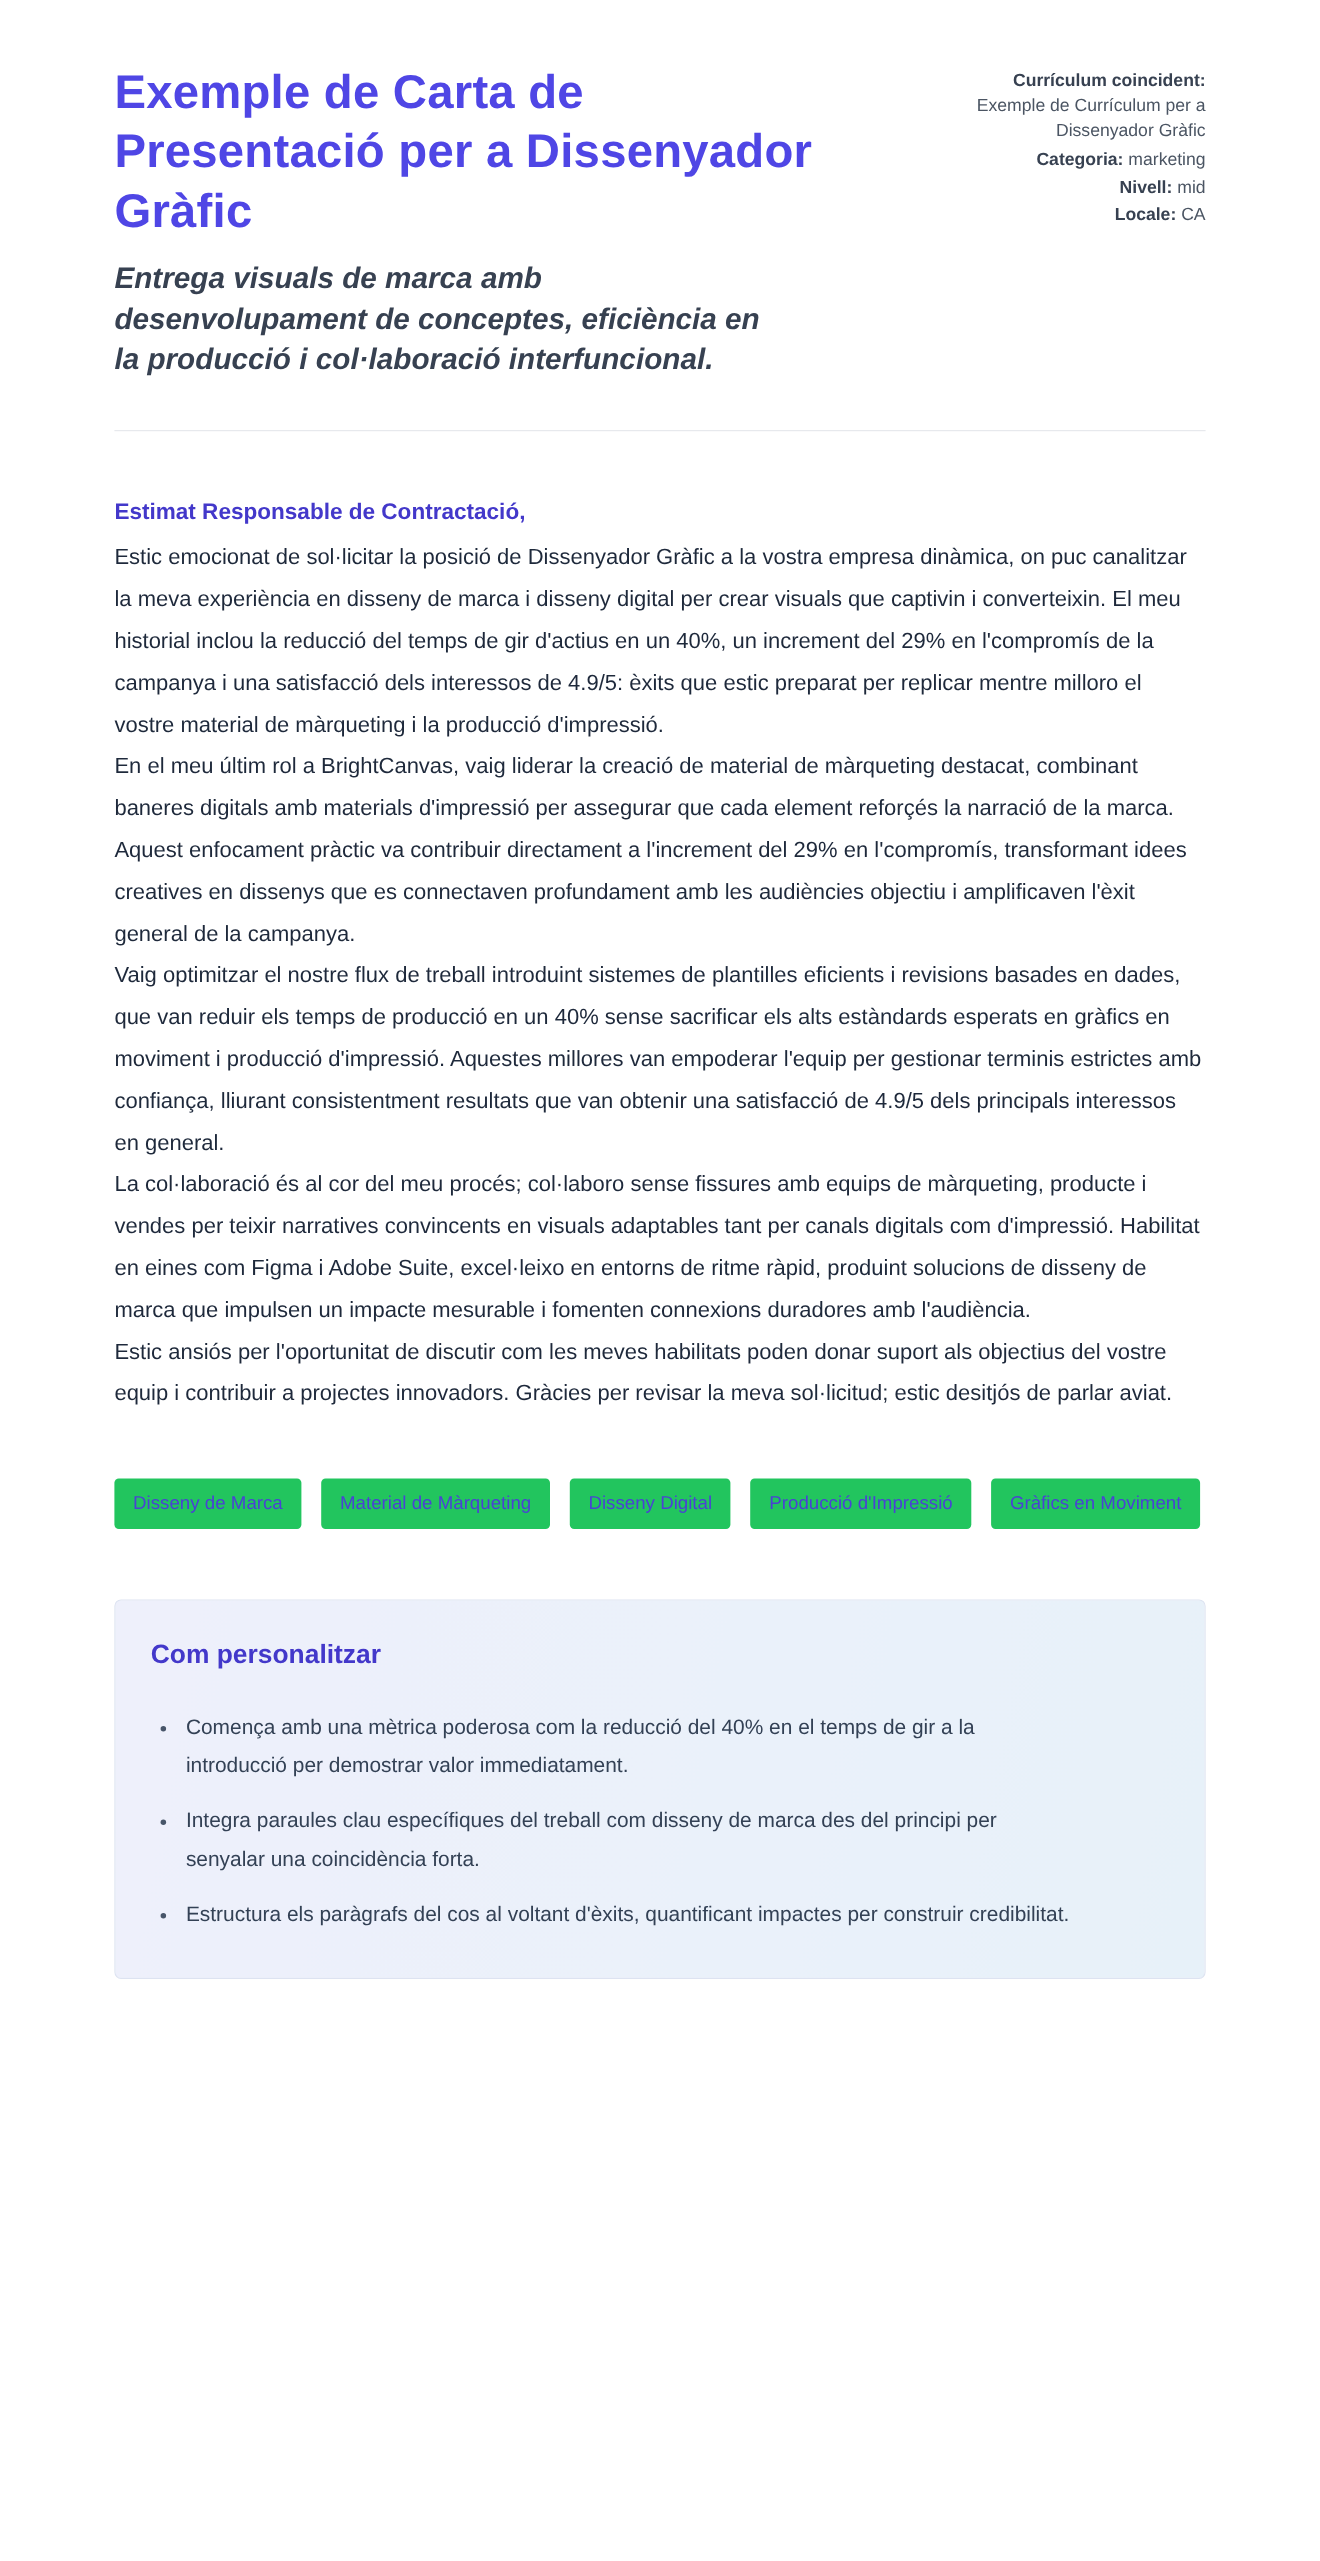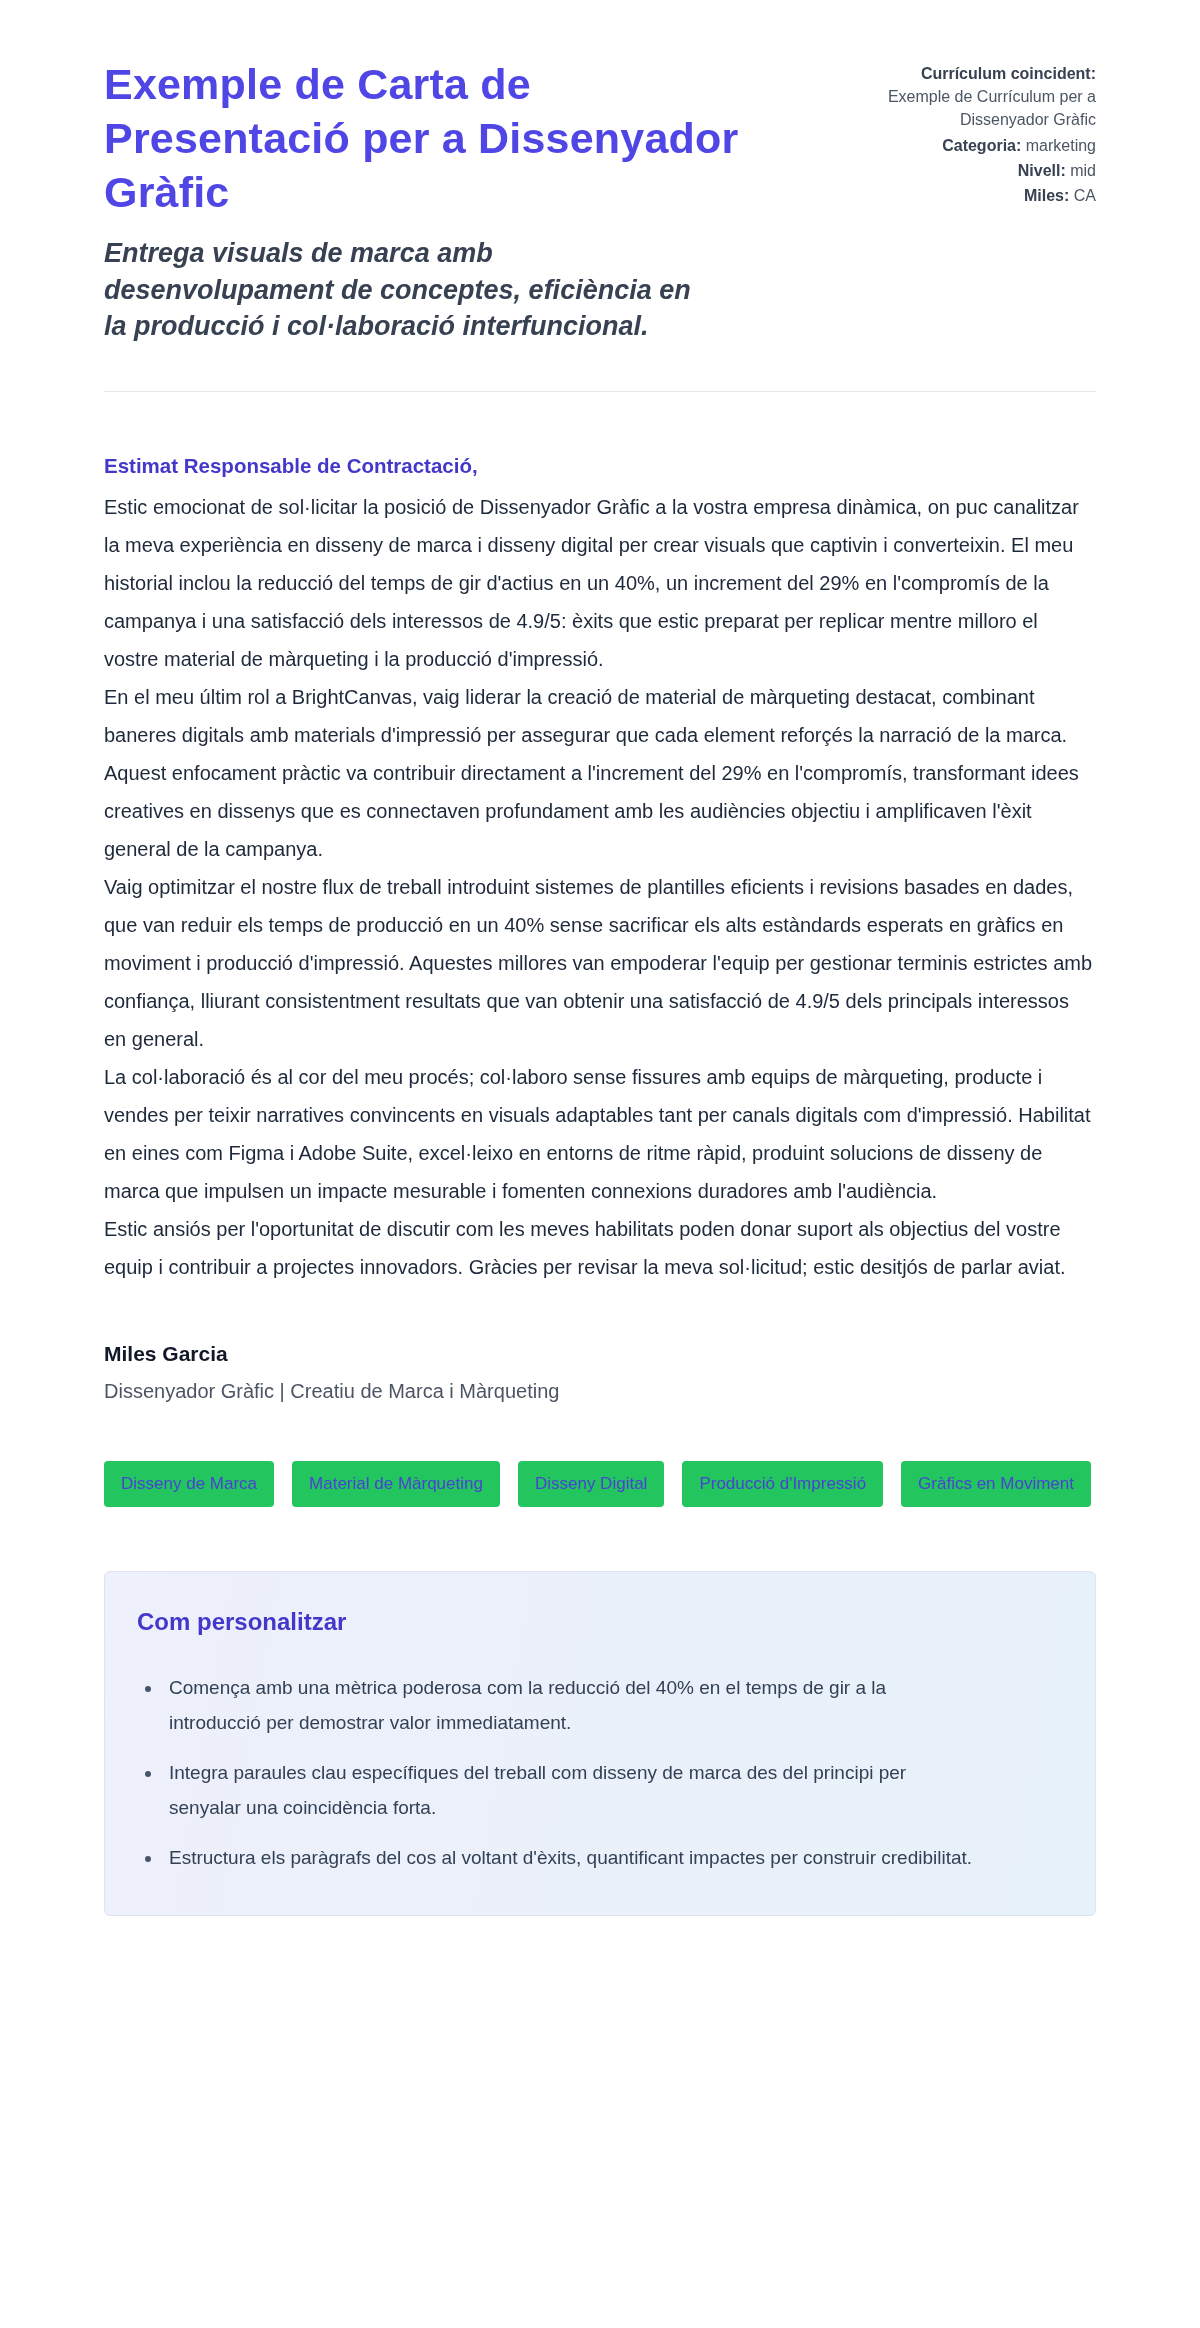--- a/index.html
+++ b/index.html
@@ -131,42 +131,38 @@
       </div>
       <div class="meta-row">
         <span class="meta-label">Categoria:</span>
         <span class="meta-value">marketing</span>
       </div>
       <div class="meta-row">
         <span class="meta-label">Nivell:</span>
         <span class="meta-value">mid</span>
       </div>
       <div class="meta-row">
-        <span class="meta-label">Miles:</span>
+        <span class="meta-label">Locale:</span>
         <span class="meta-value">CA</span>
       </div>
     </div>
   </div>
 
   <hr class="divider">
 
   <div class="greeting">Estimat Responsable de Contractació,</div>
 
   <div class="letter-body">
     <p>Estic emocionat de sol·licitar la posició de Dissenyador Gràfic a la vostra empresa dinàmica, on puc canalitzar la meva experiència en disseny de marca i disseny digital per crear visuals que captivin i converteixin. El meu historial inclou la reducció del temps de gir d'actius en un 40%, un increment del 29% en l'compromís de la campanya i una satisfacció dels interessos de 4.9/5: èxits que estic preparat per replicar mentre milloro el vostre material de màrqueting i la producció d'impressió.</p>
     <p>En el meu últim rol a BrightCanvas, vaig liderar la creació de material de màrqueting destacat, combinant baneres digitals amb materials d'impressió per assegurar que cada element reforçés la narració de la marca. Aquest enfocament pràctic va contribuir directament a l'increment del 29% en l'compromís, transformant idees creatives en dissenys que es connectaven profundament amb les audiències objectiu i amplificaven l'èxit general de la campanya.</p>
     <p>Vaig optimitzar el nostre flux de treball introduint sistemes de plantilles eficients i revisions basades en dades, que van reduir els temps de producció en un 40% sense sacrificar els alts estàndards esperats en gràfics en moviment i producció d'impressió. Aquestes millores van empoderar l'equip per gestionar terminis estrictes amb confiança, lliurant consistentment resultats que van obtenir una satisfacció de 4.9/5 dels principals interessos en general.</p>
     <p>La col·laboració és al cor del meu procés; col·laboro sense fissures amb equips de màrqueting, producte i vendes per teixir narratives convincents en visuals adaptables tant per canals digitals com d'impressió. Habilitat en eines com Figma i Adobe Suite, excel·leixo en entorns de ritme ràpid, produint solucions de disseny de marca que impulsen un impacte mesurable i fomenten connexions duradores amb l'audiència.</p>
     <p>Estic ansiós per l'oportunitat de discutir com les meves habilitats poden donar suport als objectius del vostre equip i contribuir a projectes innovadors. Gràcies per revisar la meva sol·licitud; estic desitjós de parlar aviat.</p>
   </div>
 
-  <div class="signature">
-    <div class="signature-name">Miles Garcia</div>
-    <div class="signature-role">Dissenyador Gràfic | Creatiu de Marca i Màrqueting</div>
-  </div>
 
   <div class="tags">
     <span class="tag">Disseny de Marca</span>
     <span class="tag">Material de Màrqueting</span>
     <span class="tag">Disseny Digital</span>
     <span class="tag">Producció d'Impressió</span>
     <span class="tag">Gràfics en Moviment</span>
   </div>
 
   <div class="tips-card">

